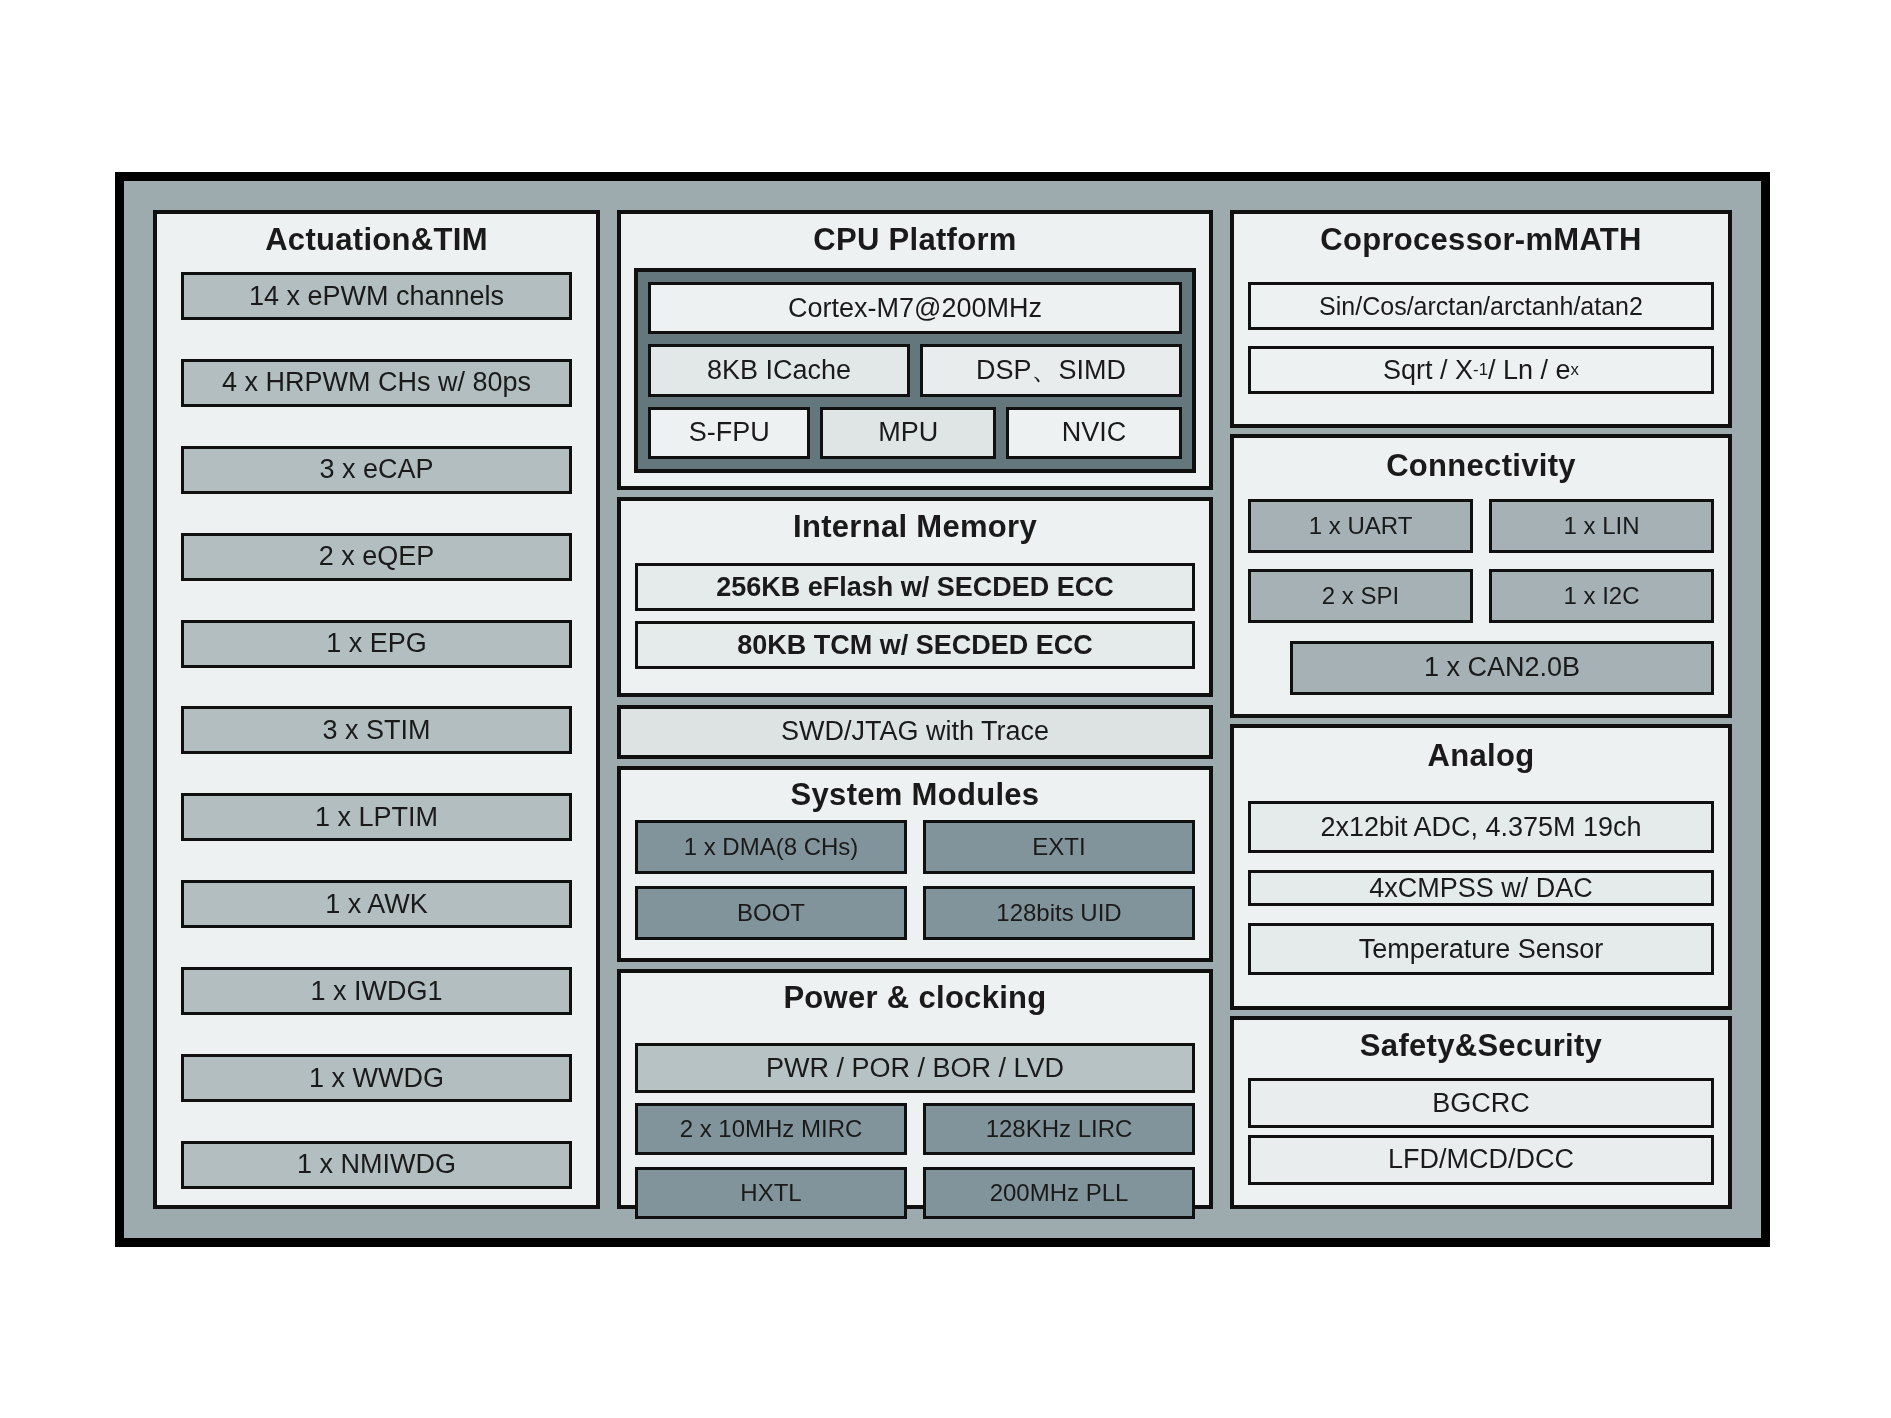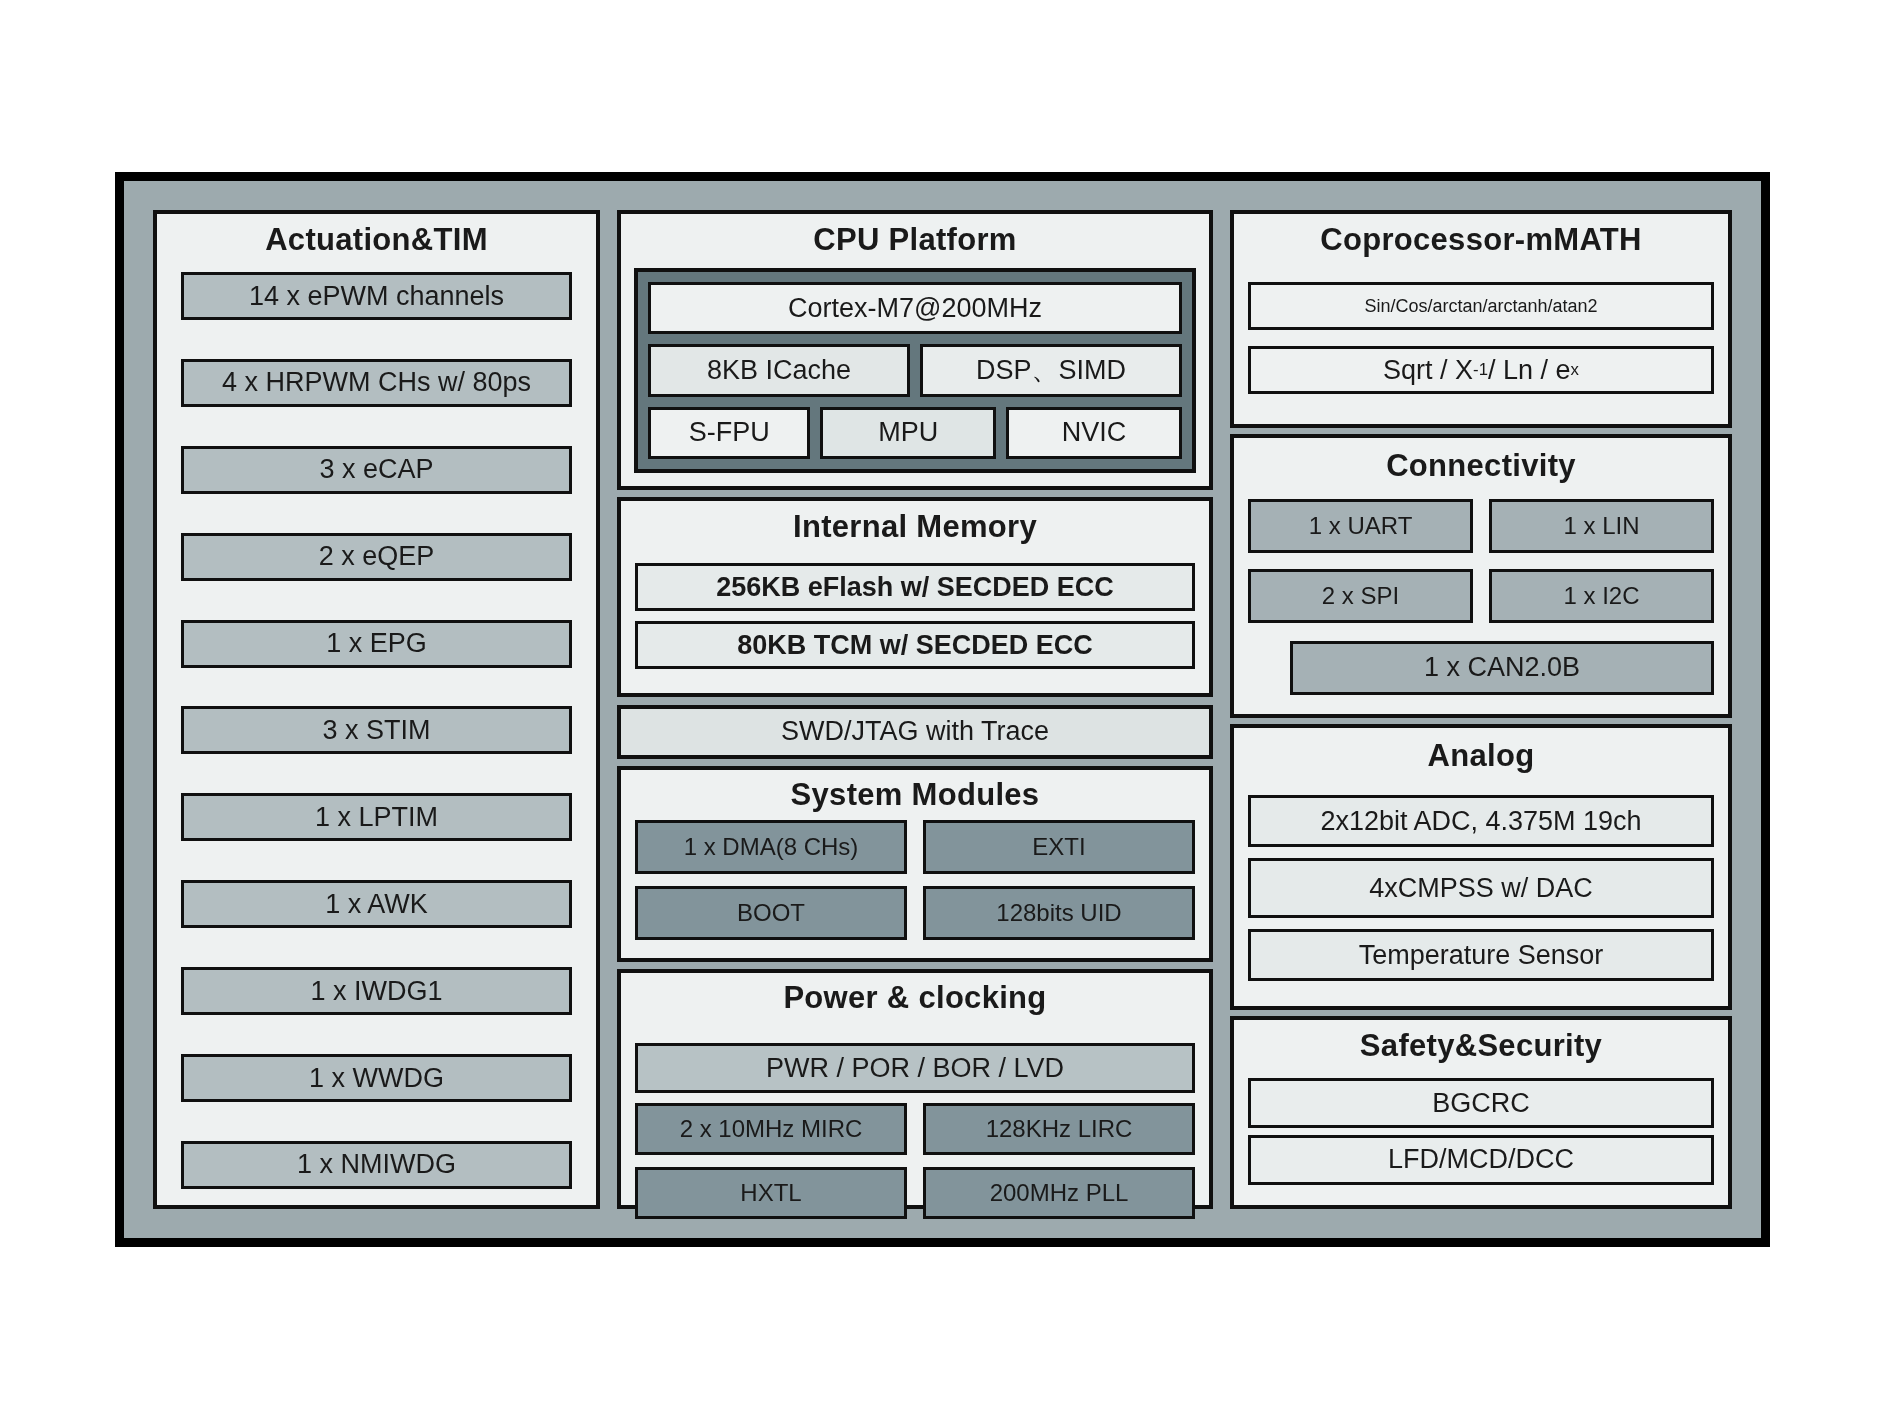--- a/index.html
+++ b/index.html
@@ -164,21 +164,21 @@
       </div>
     </div>
 
   </div>
 
   <div class="right-col">
 
     <div class="panel cop-panel">
       <div class="panel-title">Coprocessor-mMATH</div>
       <div class="panel-body" style="padding:0 14px 14px;">
-        <div class="bar lighter" style="font-size:18px;">Sin/Cos/arctan/arctanh/atan2</div>
+        <div class="bar lighter" style="font-size:25px;">Sin/Cos/arctan/arctanh/atan2</div>
         <div class="bar lighter">
             <span>Sqrt / X</span>
             <sup>-1</sup>
             <span> / Ln / e</span>
             <sup>x</sup>
           </div>
       </div>
     </div>
 
     <div class="panel conn-panel">
@@ -191,21 +191,21 @@
           <div class="gridbox connect">1 x I2C</div>
         </div>
         <div class="bar connect" style="height:54px;">1 x CAN2.0B</div>
       </div>
     </div>
 
     <div class="panel analog-panel">
       <div class="panel-title" style="min-height:56px;">Analog</div>
       <div class="panel-body" style="padding:0 14px 14px;">
         <div class="bar light" style="height:52px;">2x12bit ADC, 4.375M 19ch</div>
-        <div class="bar light" style="height:60px;">4xCMPSS w/ DAC</div>
+        <div class="bar light" style="height:36px;">4xCMPSS w/ DAC</div>
         <div class="bar light" style="height:52px;">Temperature Sensor</div>
       </div>
     </div>
 
     <div class="panel safety-panel">
       <div class="panel-title">Safety&amp;Security</div>
       <div class="panel-body" style="padding:0 14px 14px;">
         <div class="bar lighter" style="height:50px;background:#e9eded;">BGCRC</div>
         <div class="bar lighter" style="height:50px;background:#e9eded;">LFD/MCD/DCC</div>
       </div>

